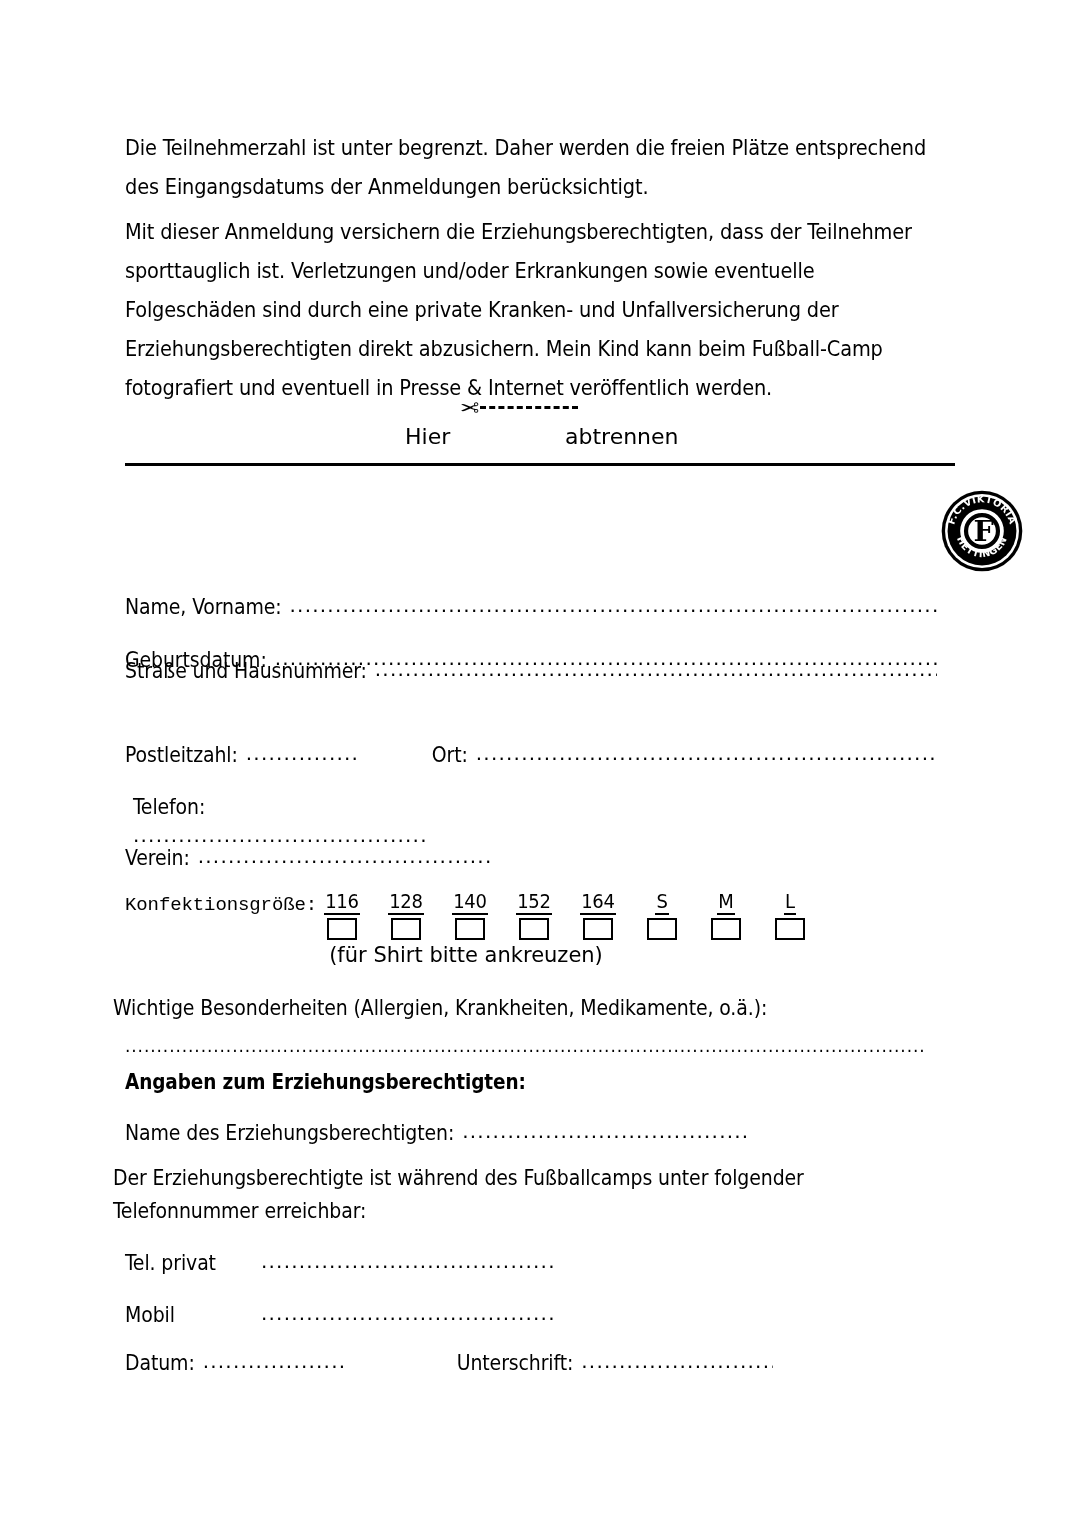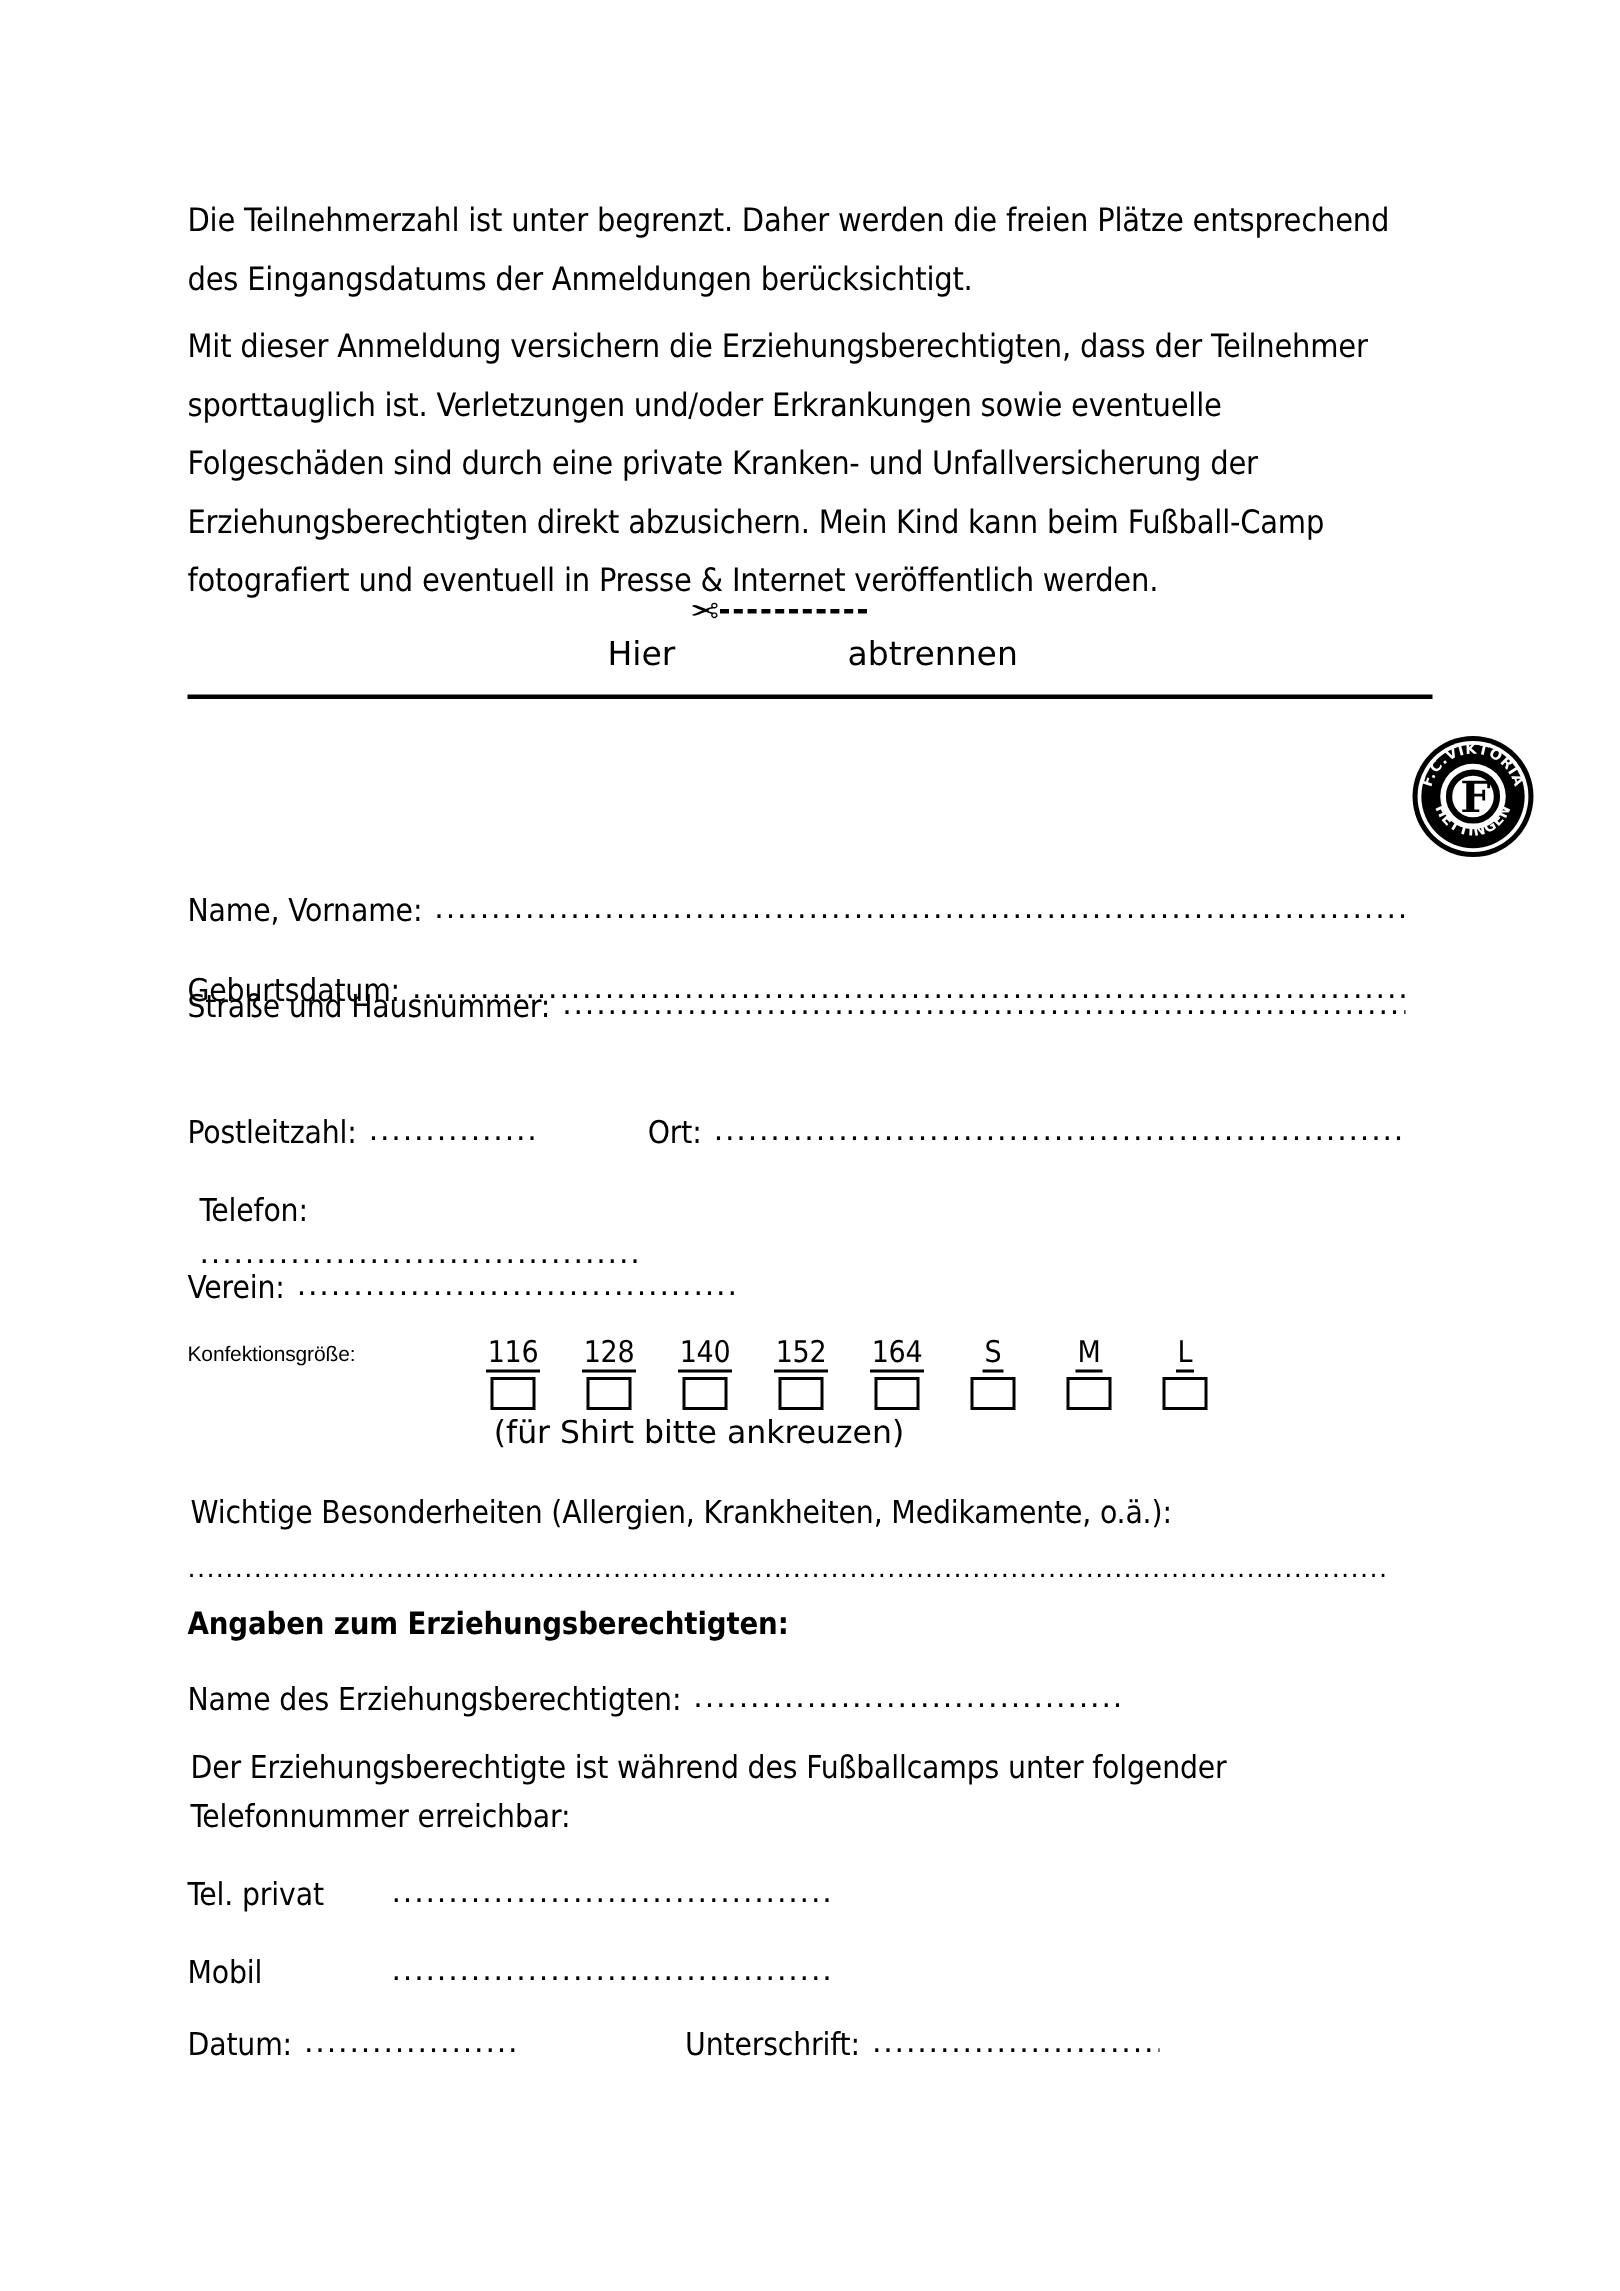--- a/index.html
+++ b/index.html
@@ -173,22 +173,22 @@
     position: absolute;
     left: 125px;
     top: 890px;
     width: 812px;
     height: 50px;
   }
   .sizes-label {
     position: absolute;
     left: 0;
     top: 4px;
-    font-family: Liberation Sans, sans-serif;
-    font-size: 14px;
+    font-family: Liberation Mono, monospace;
+    font-size: 19px;
     letter-spacing: -0.1px;
     white-space: nowrap;
   }
   .sizes-boxes {
     position: absolute;
     left: 200px;
     top: 0;
     display: flex;
     gap: 30px;
   }
@@ -223,21 +223,21 @@
     font-family: "DejaVu Sans", sans-serif;
     font-size: 21px;
     line-height: 30px;
     padding-right: 130px;
     box-sizing: border-box;
   }
 
   
   .plain-line {
     position: absolute;
-    left: 127px;
+    left: 113px;
     width: 812px;
     font-family: "DejaVu Sans Condensed", "Liberation Sans Narrow", "Liberation Sans", sans-serif;
     font-size: 21px;
     line-height: 33px;
     letter-spacing: -0.1px;
   }
   #besond { top: 992px; }
   #reach  { top: 1162px; }
 </style>
 </head>

